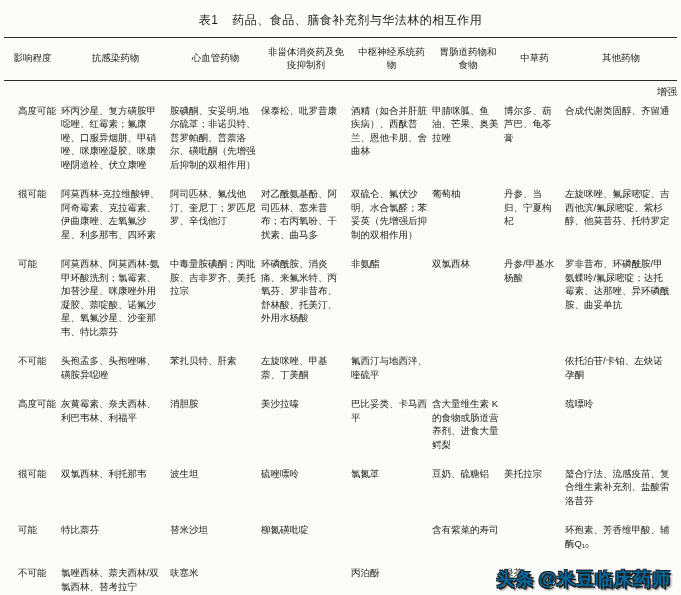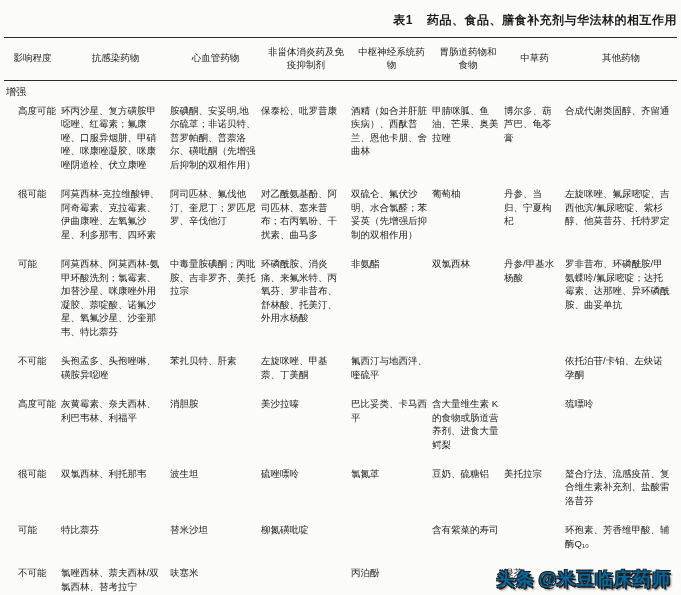--- a/index.html
+++ b/index.html
@@ -7,23 +7,23 @@
   body {
     width: 681px; height: 595px;
     background: #fbfbfa;
     font-family: "Liberation Sans", "DejaVu Sans", sans-serif;
     color: #1c1c1c;
     position: relative;
     overflow: hidden;
   }
   .page { padding: 8px 4px 0 4px; }
   .title-row {
-    text-align: right;
+    text-align: center;
     font-size: 12px;
-    font-weight: bold;
+    font-weight: normal;
     padding: 4px 0 8px 0;
     letter-spacing: 0.5px;
   }
   .title-row .tnum { margin-right: 14px; }
   table {
     width: 673px;
     border-collapse: collapse;
     table-layout: fixed;
     border-top: 1.6px solid #2b2b2b;
     border-bottom: 1.2px solid #2b2b2b;
@@ -49,20 +49,21 @@
     font-size: 9.5px;
     line-height: 1.42;
     vertical-align: top;
     text-align: left;
     padding: 3px 5px 13px 0;
     word-break: break-all;
   }
   td.section-cell {
     padding: 4px 0 2px 2px;
     font-size: 10px;
+    text-align: right;
   }
   td.level-cell {
     padding-left: 14px;
     white-space: nowrap;
   }
   .watermark {
     position: absolute;
     right: 10px;
     bottom: 4px;
     font-size: 18px;

